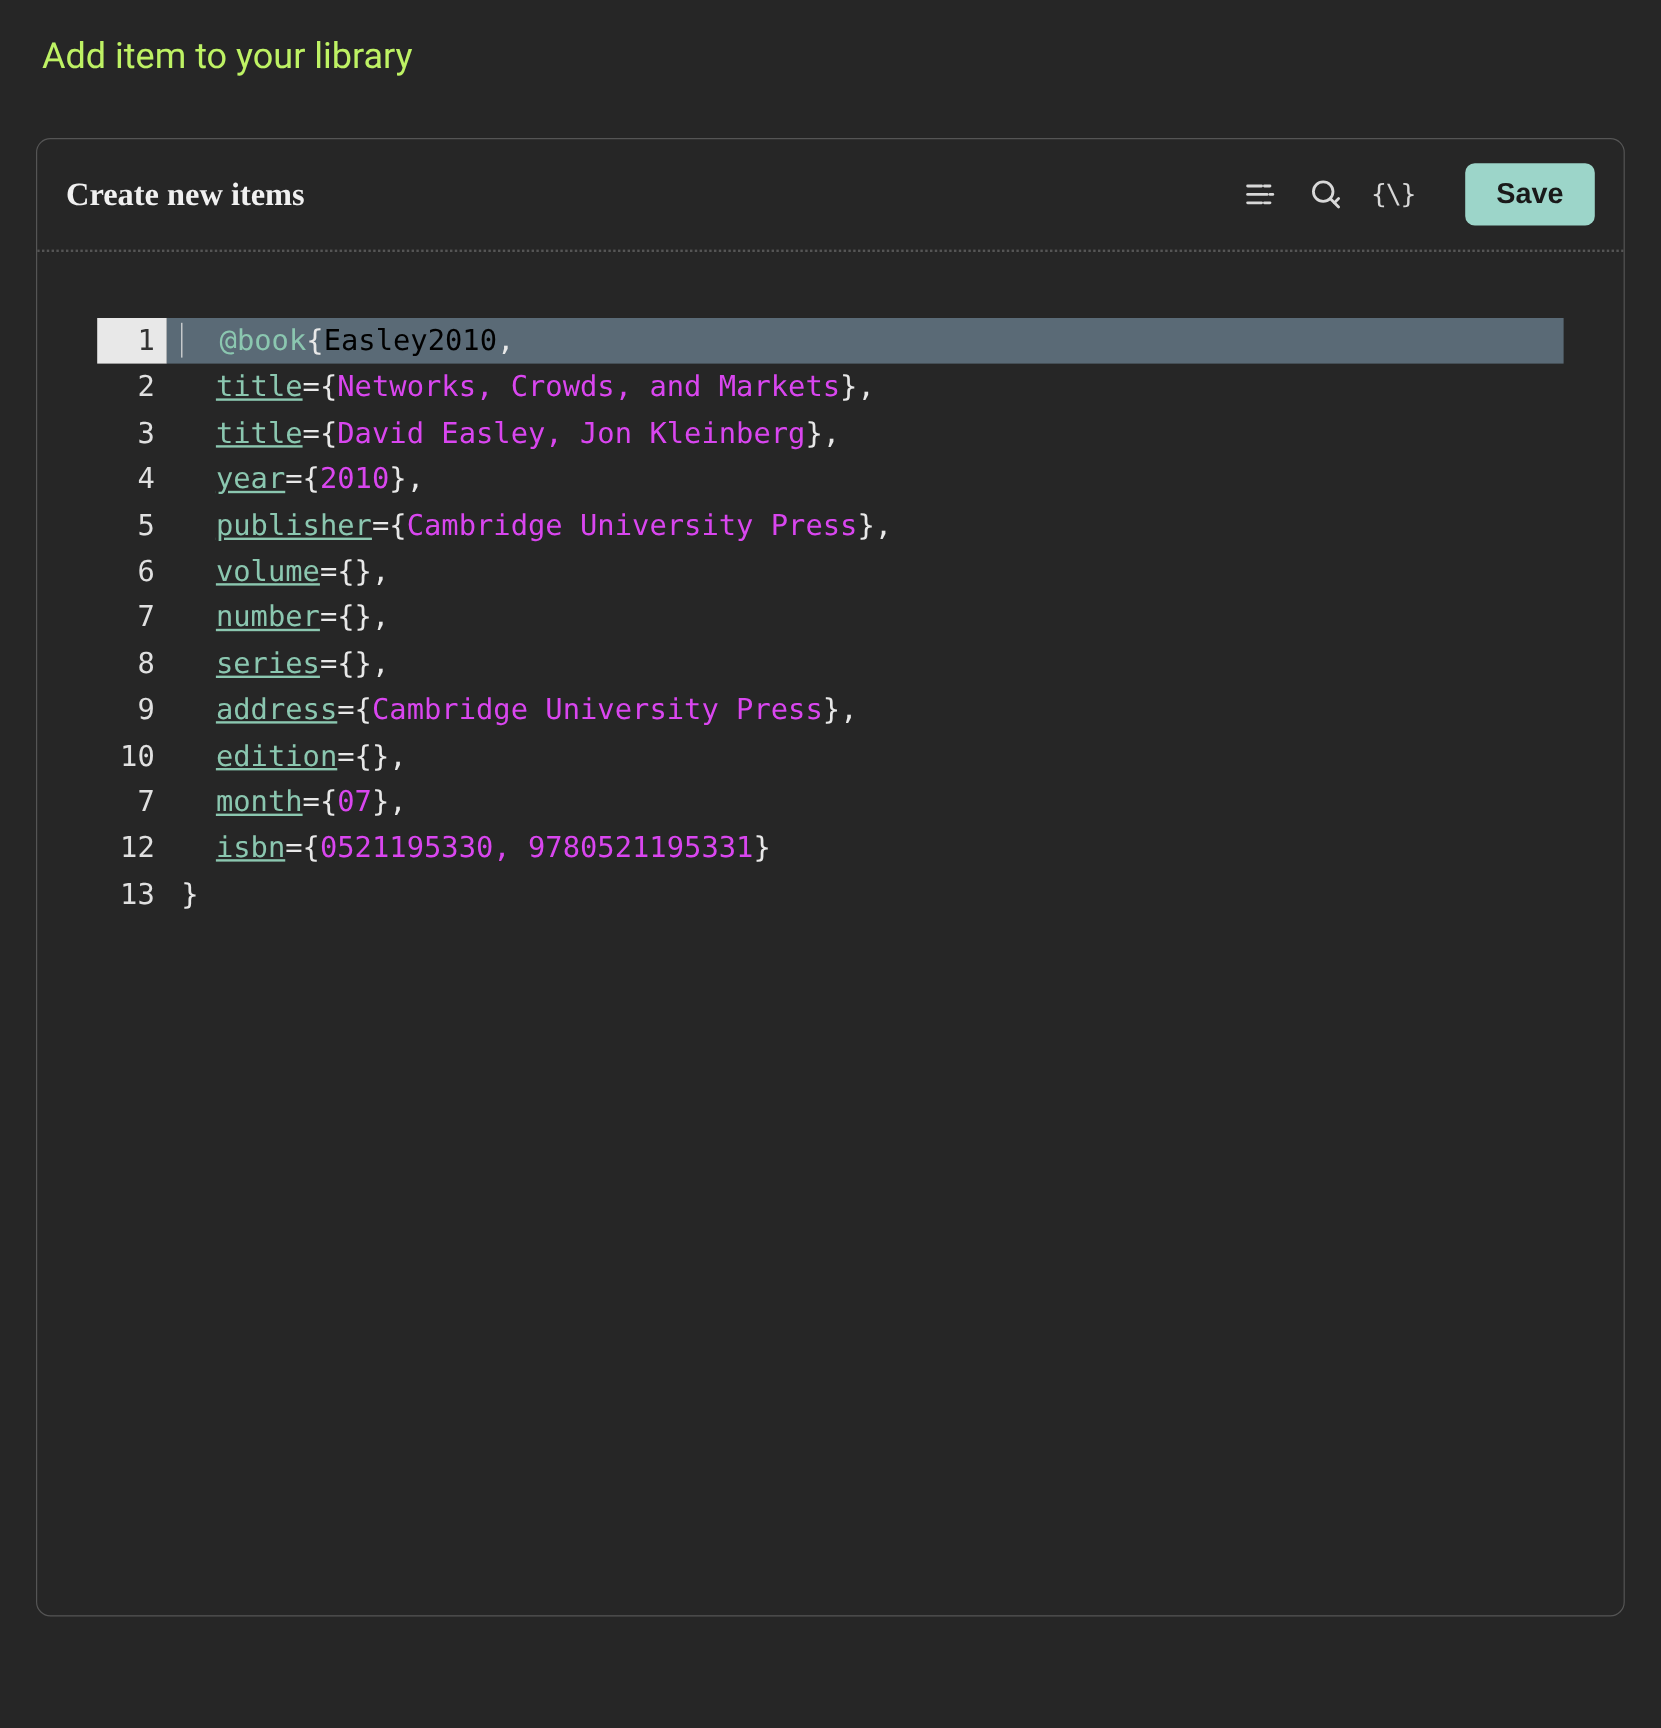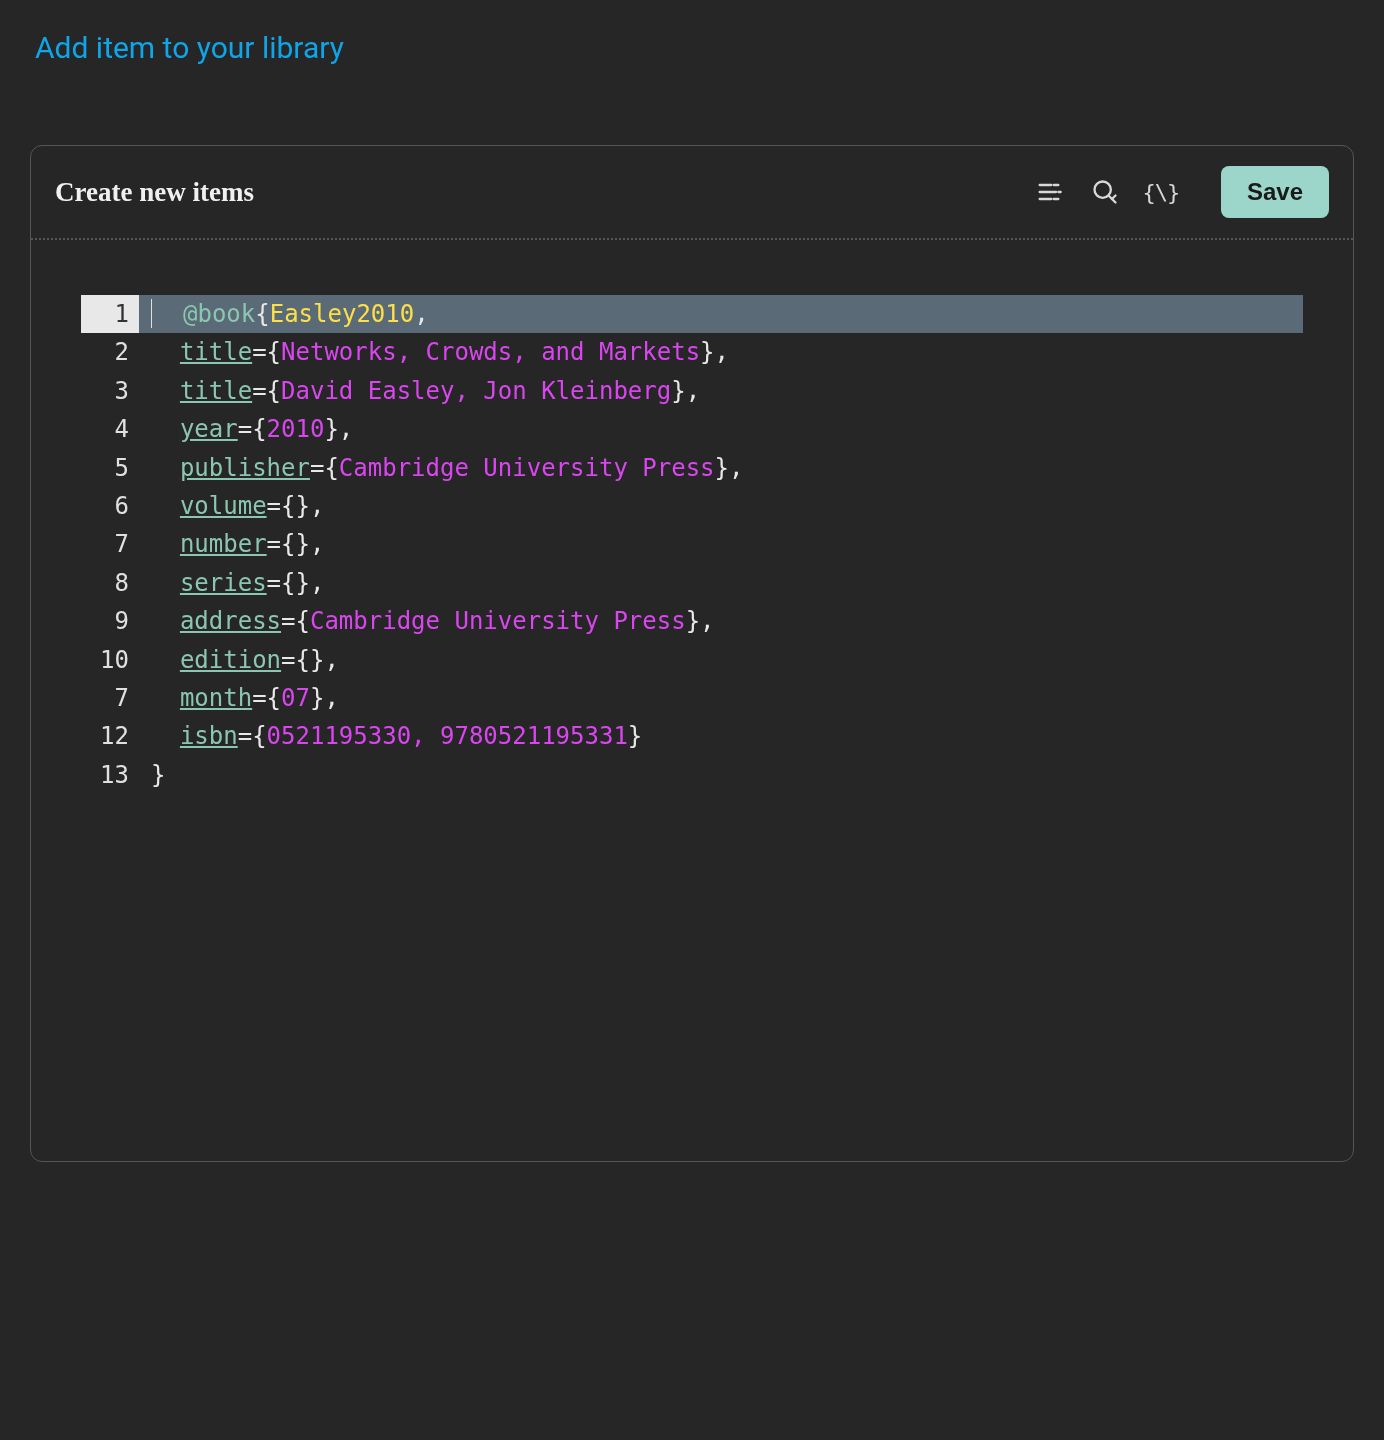--- a/index.html
+++ b/index.html
@@ -11,30 +11,30 @@
       background-color: #262626;
       color: #e8e8e8;
       font-family: -apple-system, BlinkMacSystemFont, "Segoe UI", Roboto, sans-serif;
       width: 1384px;
       height: 1440px;
       padding: 30px;
     }
     .page-title {
       font-size: 30px;
       font-weight: 400;
-      color: #0ea5e9;
-      margin-bottom: 80px;
+      color: #bef264;
+      margin-bottom: 50px;
       margin-left: 5px;
     }
     .panel {
       border: 1px solid #555;
       border-radius: 12px;
       background-color: #262626;
       overflow: hidden;
-      height: 1017px;
+      height: 1232px;
     }
     .panel-header {
       display: flex;
       align-items: center;
       justify-content: space-between;
       padding: 20px 24px;
       border-bottom: 2px dotted #555;
     }
     .panel-title {
       font-family: Georgia, "Times New Roman", serif;
@@ -105,21 +105,21 @@
       user-select: none;
       flex-shrink: 0;
     }
     .line-content {
       flex: 1;
       padding-left: 12px;
       white-space: pre;
       color: #e8e8e8;
     }
     .tok-keyword { color: #8bc7b0; padding-left: 32px; }
-    .tok-citekey { color: #fde047; margin-top: 41px; }
+    .tok-citekey { color: #000000; margin-top: 41px; }
     .tok-field { color: #8bc7b0; text-decoration: underline; }
     .tok-punct { color: #e8e8e8; }
     .tok-value { color: #d946ef; }
     .cursor-mark {
       display: inline-block;
       width: 1px;
       height: 1.2em;
       background: #e0e0e0;
       vertical-align: text-bottom;
       margin-right: -1px;

